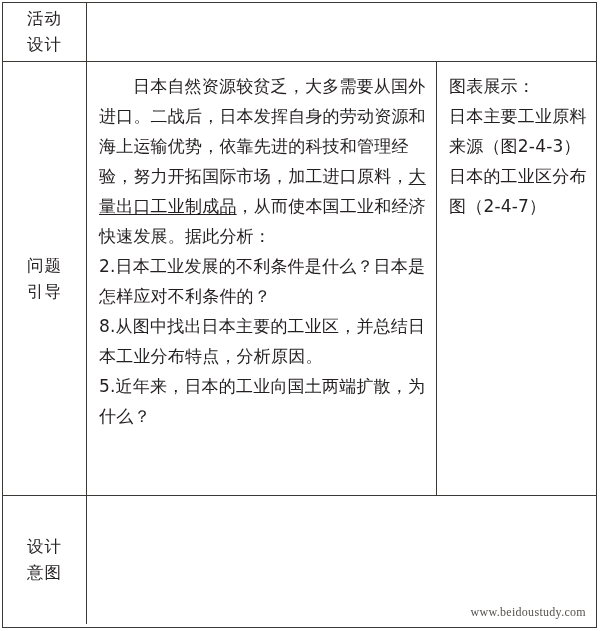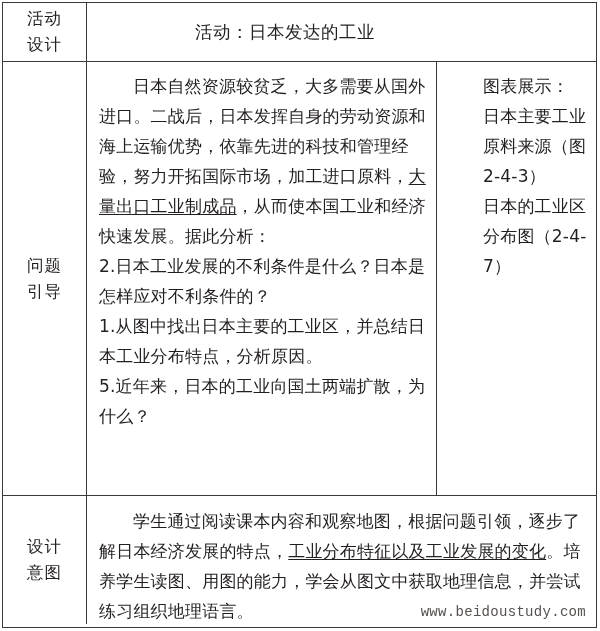--- a/index.html
+++ b/index.html
@@ -66,21 +66,20 @@
     font-size: 17.5px;
     letter-spacing: 0.5px;
     color: #231f20;
   }
 
   
   .body-split {
     display: flex;
     height: 100%;
     box-sizing: border-box;
-    gap: 34px;
   }
   .body-left {
     flex: 0 0 350px;
     width: 350px;
     box-sizing: border-box;
     border-right: 1.6px solid #3b3836;
     padding: 9px 4px 0 12px;
   }
   .body-right {
     flex: 1 1 auto;
@@ -115,72 +114,68 @@
     text-indent: 2em;
     margin: 0;
     color: #231f20;
     word-break: break-all;
   }
 
   .watermark {
     position: absolute;
     right: 10px;
     bottom: 4px;
-    font-size: 14px;
+    font-size: 12px;
     color: #55514f;
     letter-spacing: 0.3px;
-    font-family: Liberation Mono, monospace;
+    font-family: Liberation Serif, serif;
   }
 </style>
 </head>
 <body>
 
 <div class="sheet">
 
   <div class="row row-head">
     <div class="cell-label">
       <span>活动</span>
       <span>设计</span>
-    </div>
-    <div class="cell-main">
-      <div class="head-title">活动：日本发达的工业</div>
     </div>
   </div>
 
   <div class="row row-body">
     <div class="cell-label">
       <span>问题</span>
       <span>引导</span>
     </div>
     <div class="cell-main">
       <div class="body-split">
 
         <div class="body-left">
           <p class="para"><span>日本自然资源较贫乏，大多需要从国外进口。二战后，日本发挥自身的劳动资源和海上运输优势，依靠先进的科技和管理经验，努力开拓国际市场，加工进口原料，</span><span class="u">大量出口工业制成品</span><span>，从而使本国工业和经济快速发展。据此分析：</span></p>
           <div class="qitem">2.日本工业发展的不利条件是什么？日本是怎样应对不利条件的？</div>
-          <div class="qitem">1.从图中找出日本主要的工业区，并总结日本工业分布特点，分析原因。</div>
+          <div class="qitem">8.从图中找出日本主要的工业区，并总结日本工业分布特点，分析原因。</div>
           <div class="qitem">5.近年来，日本的工业向国土两端扩散，为什么？</div>
         </div>
 
         <div class="body-right">
           <div class="rline">图表展示：</div>
           <div class="rline">日本主要工业原料来源（图2-4-3）</div>
           <div class="rline">日本的工业区分布图（2-4-7）</div>
         </div>
 
       </div>
     </div>
   </div>
 
   <div class="row row-intent">
     <div class="cell-label">
       <span>设计</span>
       <span>意图</span>
     </div>
     <div class="cell-main">
       <div class="intent-main">
-        <p class="intent-text"><span>学生通过阅读课本内容和观察地图，根据问题引领，逐步了解日本经济发展的特点，</span><span class="u">工业分布特征以及工业发展的变化</span><span>。培养学生读图、用图的能力，学会从图文中获取地理信息，并尝试练习组织地理语言。</span></p>
         <div class="watermark">www.beidoustudy.com</div>
       </div>
     </div>
   </div>
 
 </div>
 
 </body></html>

